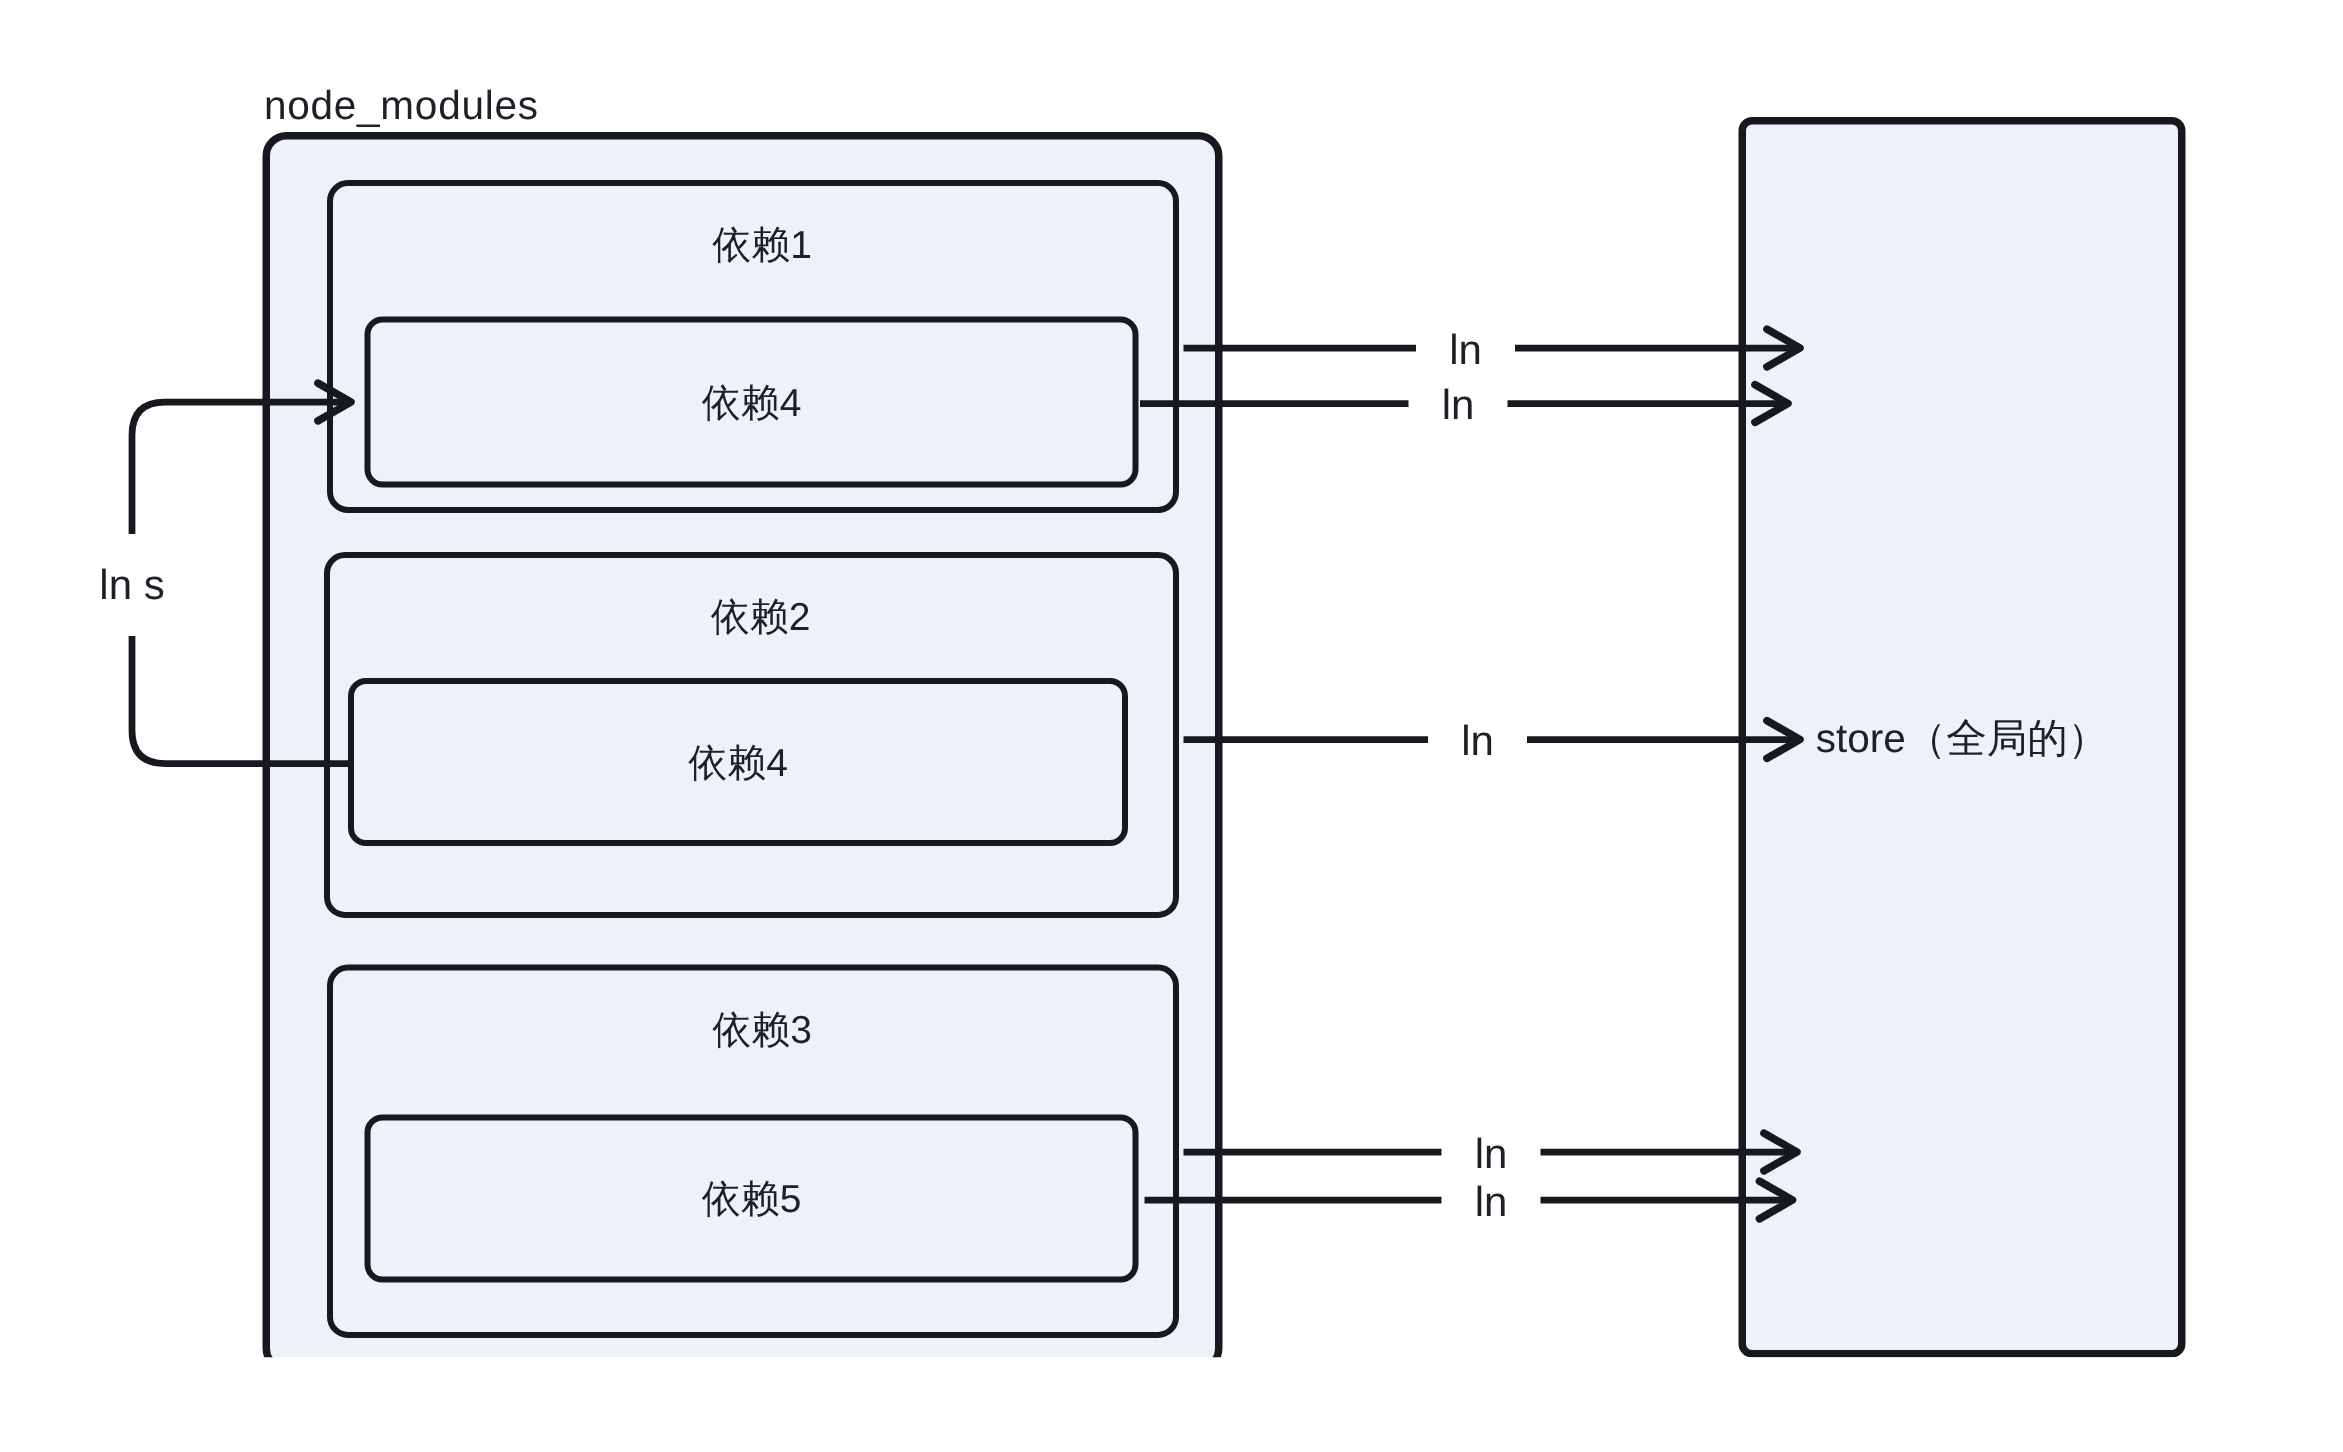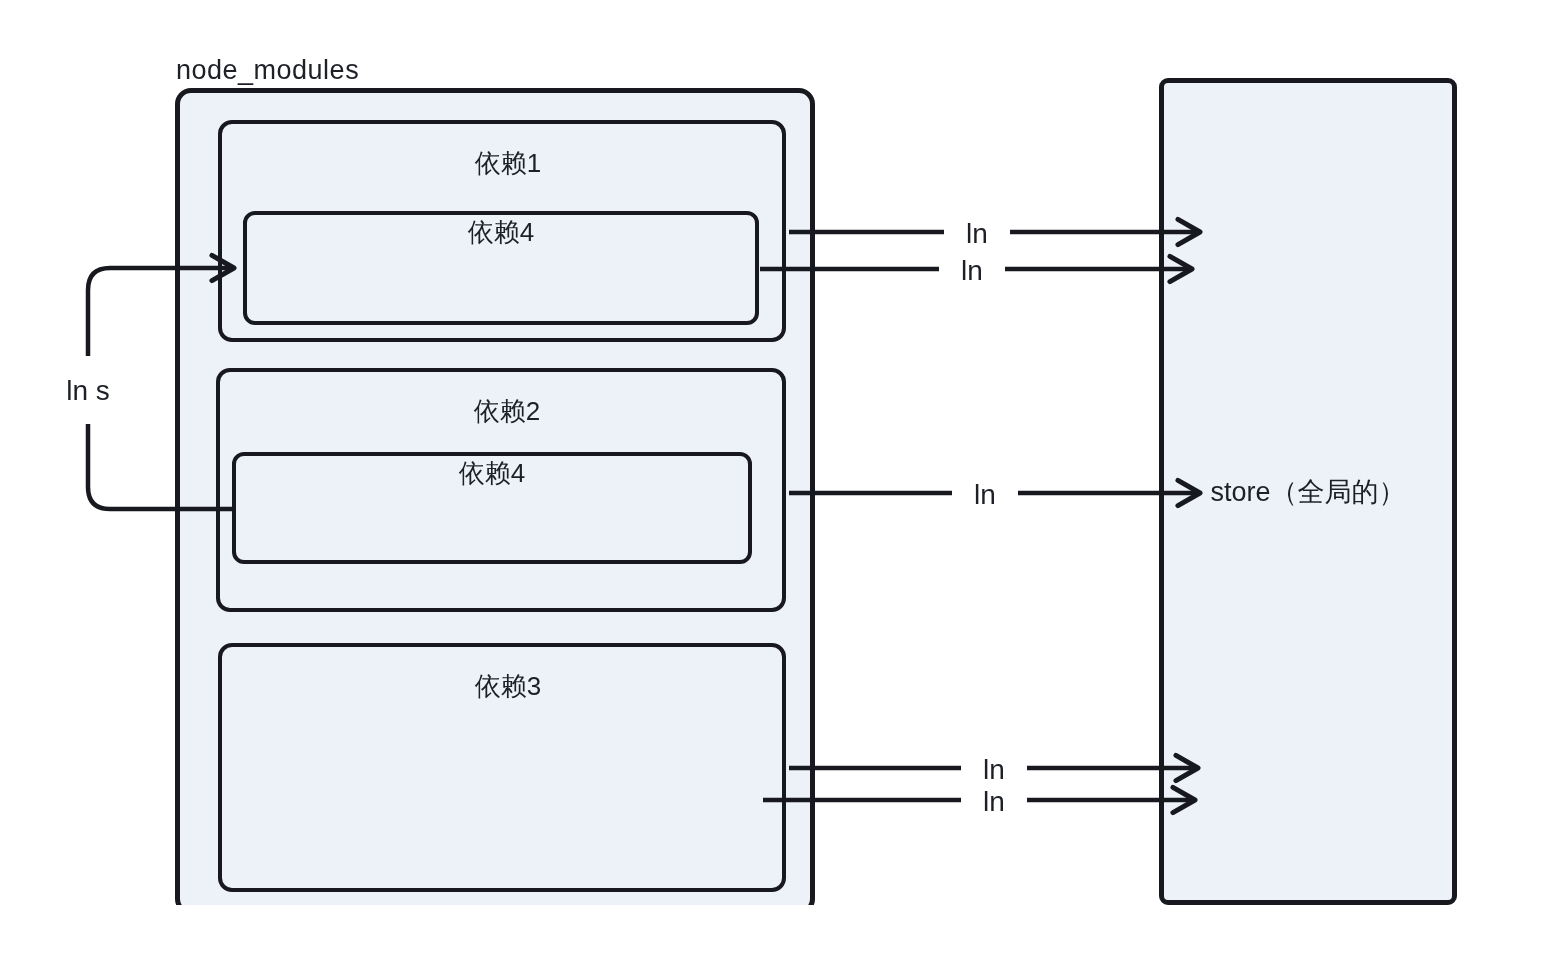--- a/index.html
+++ b/index.html
@@ -41,21 +41,21 @@
   .group-3{left:218px;top:643px;width:568px;height:249px;}
   .group-label{
     position:absolute;left:12px;right:0;top:22px;
     text-align:center;font-size:26px;color:var(--text);
   }
   .child{
     position:absolute;
     background:var(--box-fill);
     border:4px solid var(--stroke);
     border-radius:12px;
-    display:flex;align-items:flex-start;justify-content:center;
+    display:flex;align-items:center;justify-content:center;
     font-size:26px;color:var(--text);
   }
   .child-1{left:243px;top:211px;width:516px;height:114px;}
   .child-2{left:232px;top:452px;width:520px;height:112px;}
   .child-3{left:243px;top:743px;width:516px;height:112px;}
   .store{
     position:absolute;left:1159px;top:78px;width:298px;height:827px;
     background:var(--box-fill);
     border:5px solid var(--stroke);
     border-radius:9px;
@@ -101,20 +101,23 @@
   <div class="group group-2">
     <div class="group-label">依赖2</div>
   </div>
   <div class="child child-2">
     <span>依赖4</span>
   </div>
 
   <div class="group group-3">
     <div class="group-label">依赖3</div>
   </div>
+  <div class="child child-3">
+    <span>依赖5</span>
+  </div>
 
   <div class="store">
     <span>store（全局的）</span>
   </div>
 
   <svg class="overlay" viewBox="0 0 1562 968" xmlns="http://www.w3.org/2000/svg">
     <defs>
       <marker id="arrowhead" viewBox="0 0 20 20" refX="17" refY="10" markerWidth="7" markerHeight="7" orient="auto">
         <path d="M3,2 L17,10 L3,18" fill="none" stroke="#17191e" stroke-width="3.2" stroke-linecap="round" stroke-linejoin="round"></path>
       </marker>

